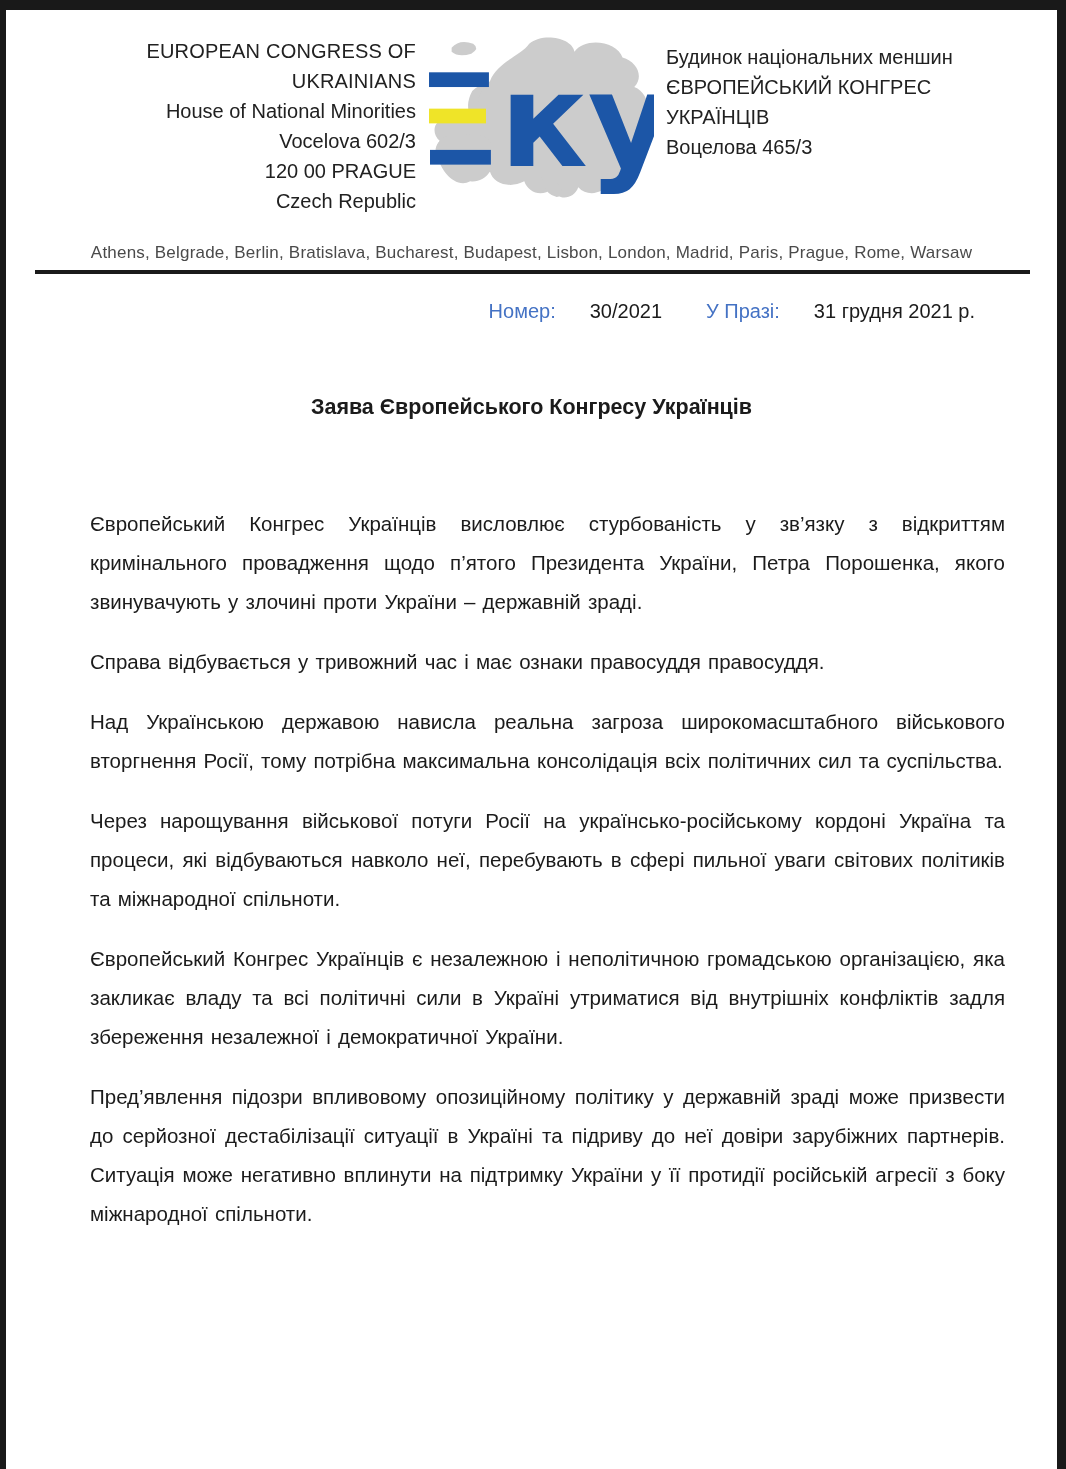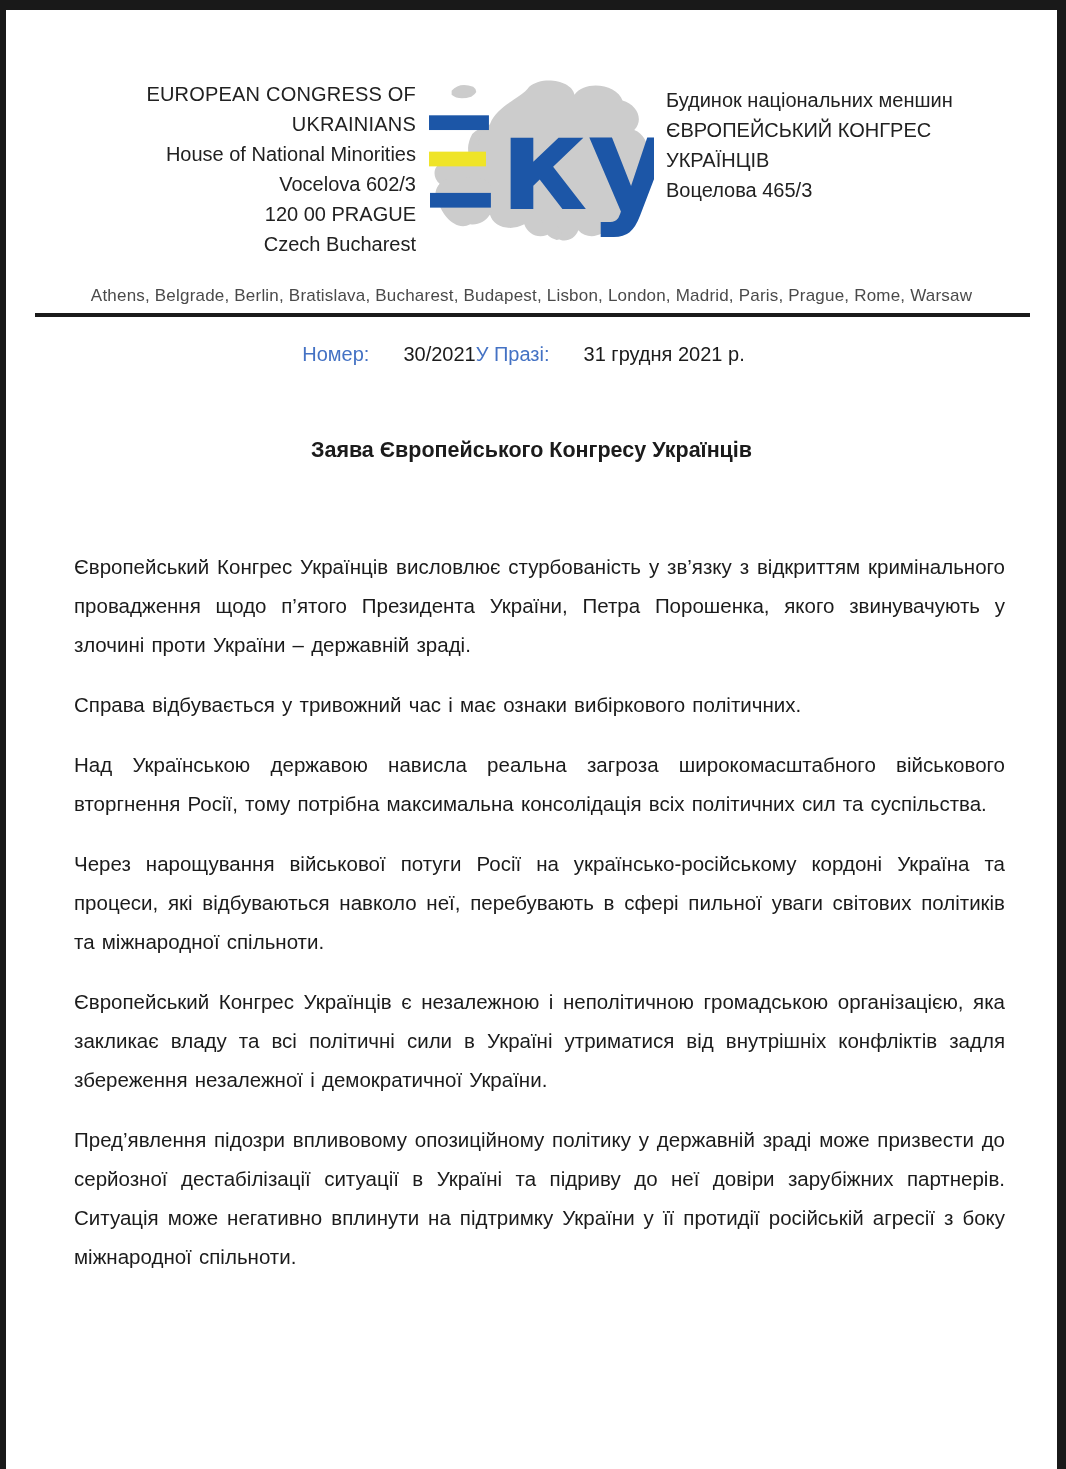--- a/index.html
+++ b/index.html
@@ -15,21 +15,20 @@
     font-family: "Liberation Sans", "DejaVu Sans", sans-serif;
     color: #1b1b1b;
     overflow: hidden;
   }
 
   
   .letterhead {
     display: flex;
     align-items: flex-start;
     padding: 24px 26px 0 30px;
-    margin-top: 43px;
   }
   .lh-left {
     flex: 0 0 380px;
     text-align: right;
     font-size: 20px;
     line-height: 30px;
     color: #212121;
     padding-top: 2px;
   }
   .lh-left .org-line-en:first-child { letter-spacing: 0.2px; }
@@ -55,61 +54,62 @@
   }
   .head-rule {
     height: 4px;
     background: #1a1a1a;
     margin: 7px 27px 0 29px;
   }
 
   
   .meta-row {
     display: flex;
-    justify-content: center;
+    justify-content: flex-end;
     padding: 26px 82px 0 66px;
     font-size: 20px;
+    gap: 44px;
   }
   .meta-group { display: flex; gap: 34px; }
   .meta-label { color: #4472c4; }
   .meta-value { color: #1b1b1b; }
 
   
   .doc-title {
     text-align: center;
     font-weight: 700;
     font-size: 21.5px;
     color: #1b1b1b;
     margin-top: 72px;
   }
   .doc-body {
     padding: 84px 52px 0 68px;
   }
   .doc-paragraph {
-    margin: 0 0 21px 0;
+    margin: 0 0 21px 16px;
     font-size: 20.5px;
     line-height: 39px;
     text-align: justify;
     text-align-last: left;
     word-spacing: 1.5px;
     color: #1b1b1b;
   }
 </style>
 </head>
 <body>
 
 <div class="page">
 
   <div class="letterhead">
     <div class="lh-left">
       <div class="org-line-en">EUROPEAN CONGRESS OF UKRAINIANS</div>
       <div>House of National Minorities</div>
       <div>Vocelova 602/3</div>
       <div>120 00 PRAGUE</div>
-      <div>Czech Bucharest</div>
+      <div>Czech Republic</div>
     </div>
 
     <div class="lh-logo">
       <svg viewBox="0 0 230 168" width="228" height="165" aria-hidden="true">
 
         <g>
           <path d="M25,14 q8,-9 22,-4 q7,5 -2,10 q-13,4 -20,-2 z" fill="#cccccc"></path>
           <path d="M46,58 q10,-10 18,-3 q6,8 -1,18 q5,8 -2,14 q-10,6 -16,-2 q-7,-12 1,-27 z" fill="#cccccc"></path>
           <path d="M64,48 C72,28 96,22 104,10 C118,-2 148,4 150,18 C162,2 194,8 199,24 C214,28 221,44 211,54 C226,60 229,80 220,92 C230,106 224,126 209,131 C215,146 199,157 187,151 C179,163 163,166 154,156 C149,169 133,170 127,158 C117,166 103,162 99,150 C84,158 67,152 64,140 C50,148 30,145 26,131 C11,134 3,119 13,109 C2,99 9,84 23,87 C31,79 46,77 56,81 C48,69 54,56 64,48 Z" fill="#cccccc"></path>
           <path d="M11,124 C5,111 19,99 34,104 C54,98 69,107 67,121 C71,137 59,152 44,150 C29,158 13,139 11,124 Z" fill="#cccccc"></path>
@@ -144,20 +144,20 @@
     <div class="meta-group">
       <span class="meta-label">У Празі:</span>
       <span class="meta-value">31 грудня 2021 р.</span>
     </div>
   </div>
 
   <div class="doc-title">Заява Європейського Конгресу Українців</div>
 
   <div class="doc-body">
     <p class="doc-paragraph">Європейський Конгрес Українців висловлює стурбованість у зв’язку з відкриттям кримінального провадження щодо п’ятого Президента України, Петра Порошенка, якого звинувачують у злочині проти України – державній зраді.</p>
-    <p class="doc-paragraph">Справа відбувається у тривожний час і має ознаки вибіркового політичних.</p>
+    <p class="doc-paragraph">Справа відбувається у тривожний час і має ознаки правосуддя правосуддя.</p>
     <p class="doc-paragraph">Над Українською державою нависла реальна загроза широкомасштабного військового вторгнення Росії, тому потрібна максимальна консолідація всіх політичних сил та суспільства.</p>
     <p class="doc-paragraph">Через нарощування військової потуги Росії на українсько-російському кордоні Україна та процеси, які відбуваються навколо неї, перебувають в сфері пильної уваги світових політиків та міжнародної спільноти.</p>
     <p class="doc-paragraph">Європейський Конгрес Українців є незалежною і неполітичною громадською організацією, яка закликає владу та всі політичні сили в Україні утриматися від внутрішніх конфліктів задля збереження незалежної і демократичної України.</p>
     <p class="doc-paragraph">Пред’явлення підозри впливовому опозиційному політику у державній зраді може призвести до серйозної дестабілізації ситуації в Україні та підриву до неї довіри зарубіжних партнерів. Ситуація може негативно вплинути на підтримку України у її протидії російській агресії з боку міжнародної спільноти.</p>
   </div>
 
 </div>
 
 </body></html>

